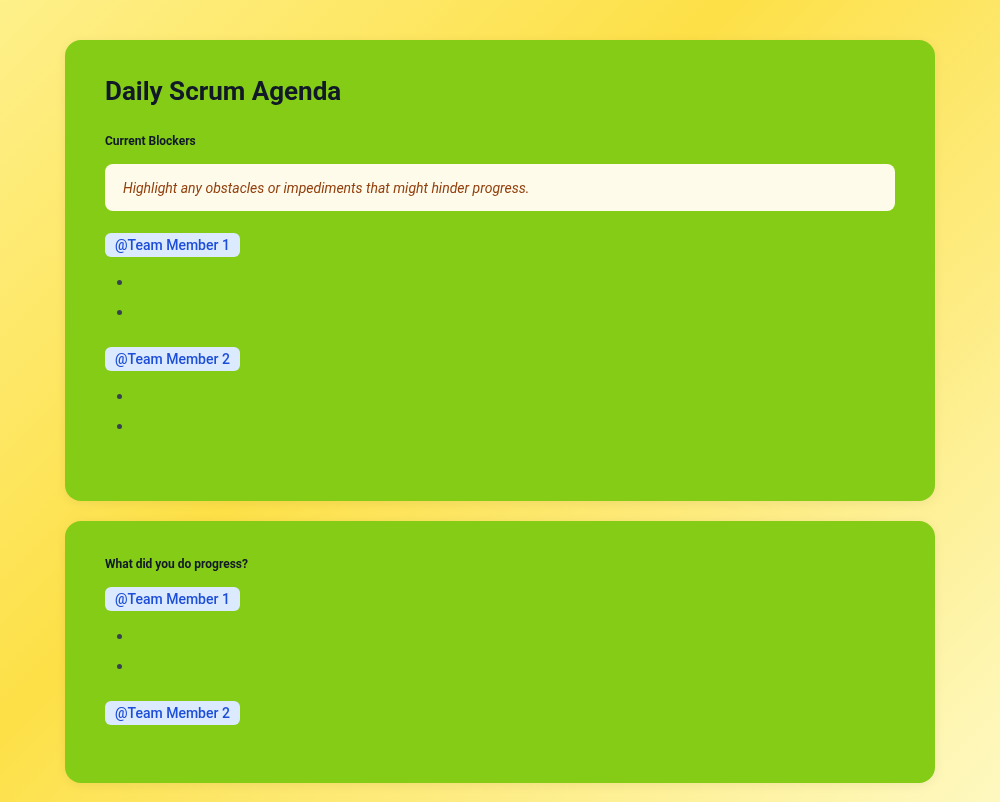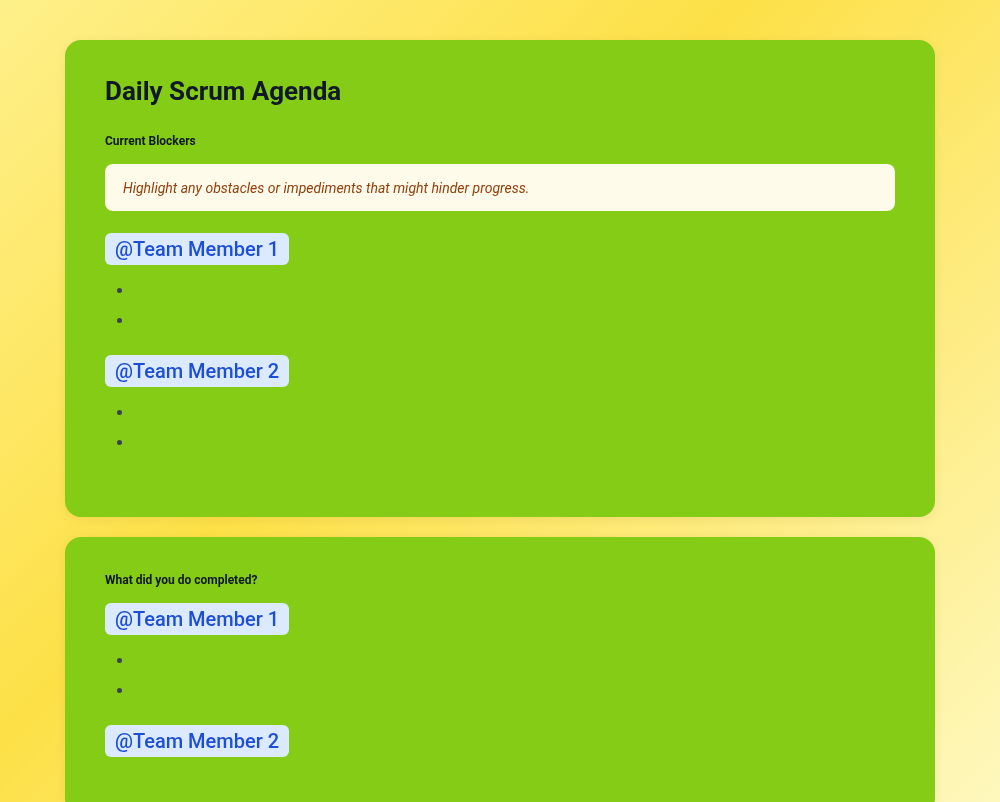--- a/index.html
+++ b/index.html
@@ -54,21 +54,21 @@
       color: #92400e;
       font-style: italic;
     }
 
     .member-tag {
       display: inline-block;
       background: #dbeafe;
       color: #1d4ed8;
       border-radius: 6px;
       padding: 4px 10px;
-      font-size: 20px;
+      font-size: 14px;
       font-weight: 500;
       margin-bottom: 10px;
     }
 
     .bullet-list {
       list-style: disc;
       padding-left: 28px;
       margin-bottom: 20px;
     }
 
@@ -103,21 +103,21 @@
   <div class="member-section">
     <div class="member-tag">@Team Member 2</div>
     <ul class="bullet-list">
       <li></li>
       <li></li>
     </ul>
   </div>
 </div>
 
 <div class="card">
-  <h2 class="section-title">What did you do completed?</h2>
+  <h2 class="section-title">What did you do progress?</h2>
 
   <div class="member-section">
     <div class="member-tag">@Team Member 1</div>
     <ul class="bullet-list">
       <li></li>
       <li></li>
     </ul>
   </div>
 
   <div class="member-section">

